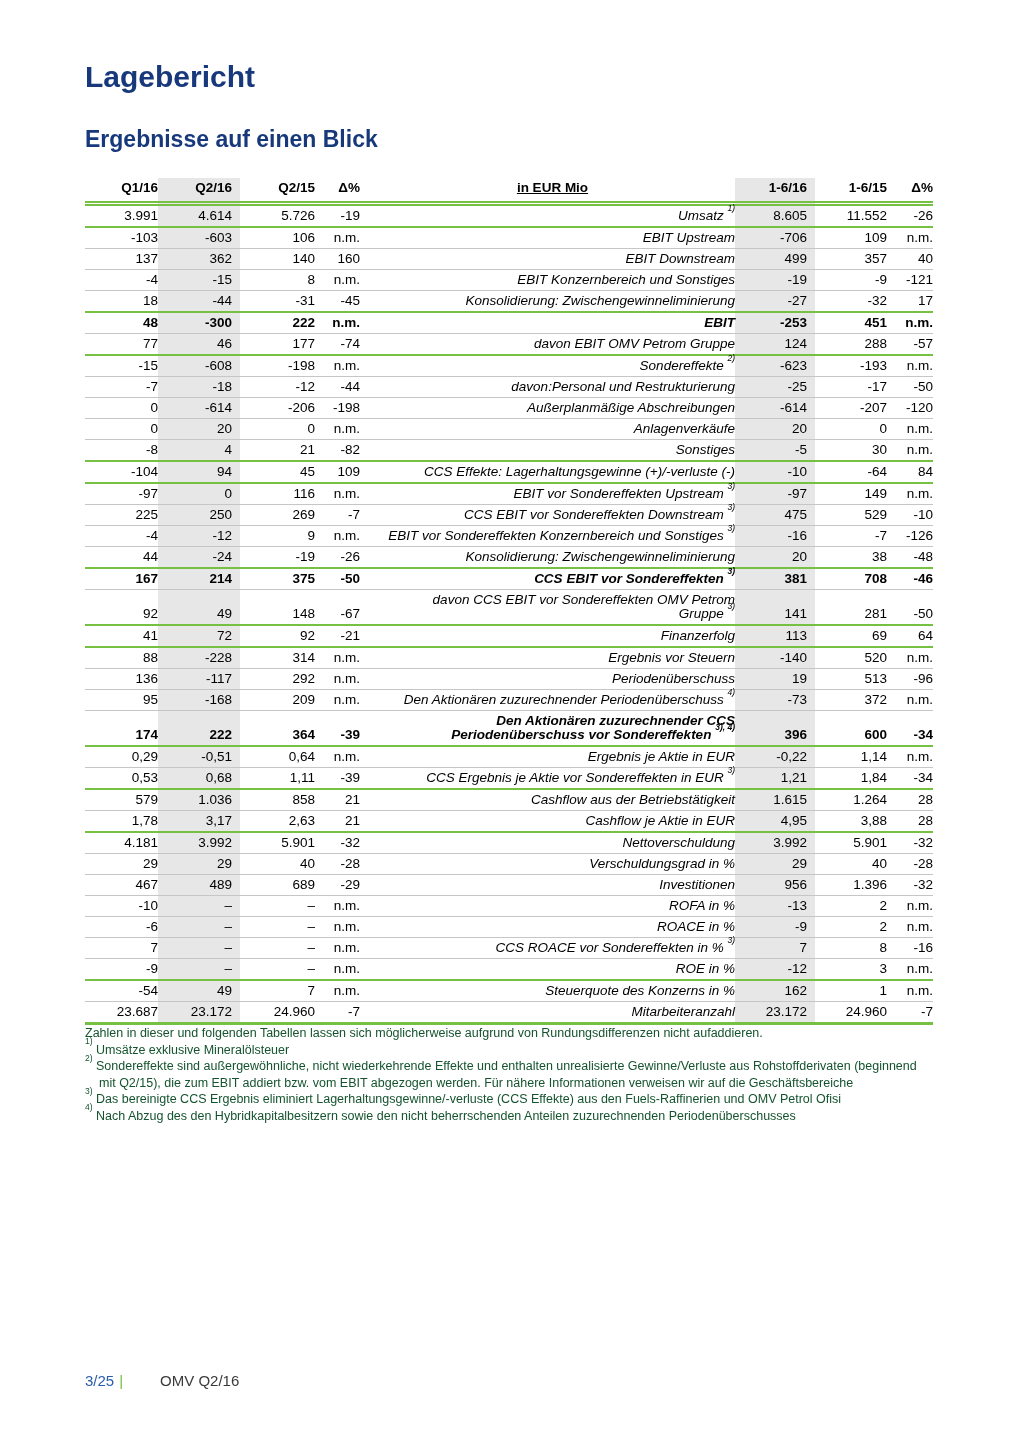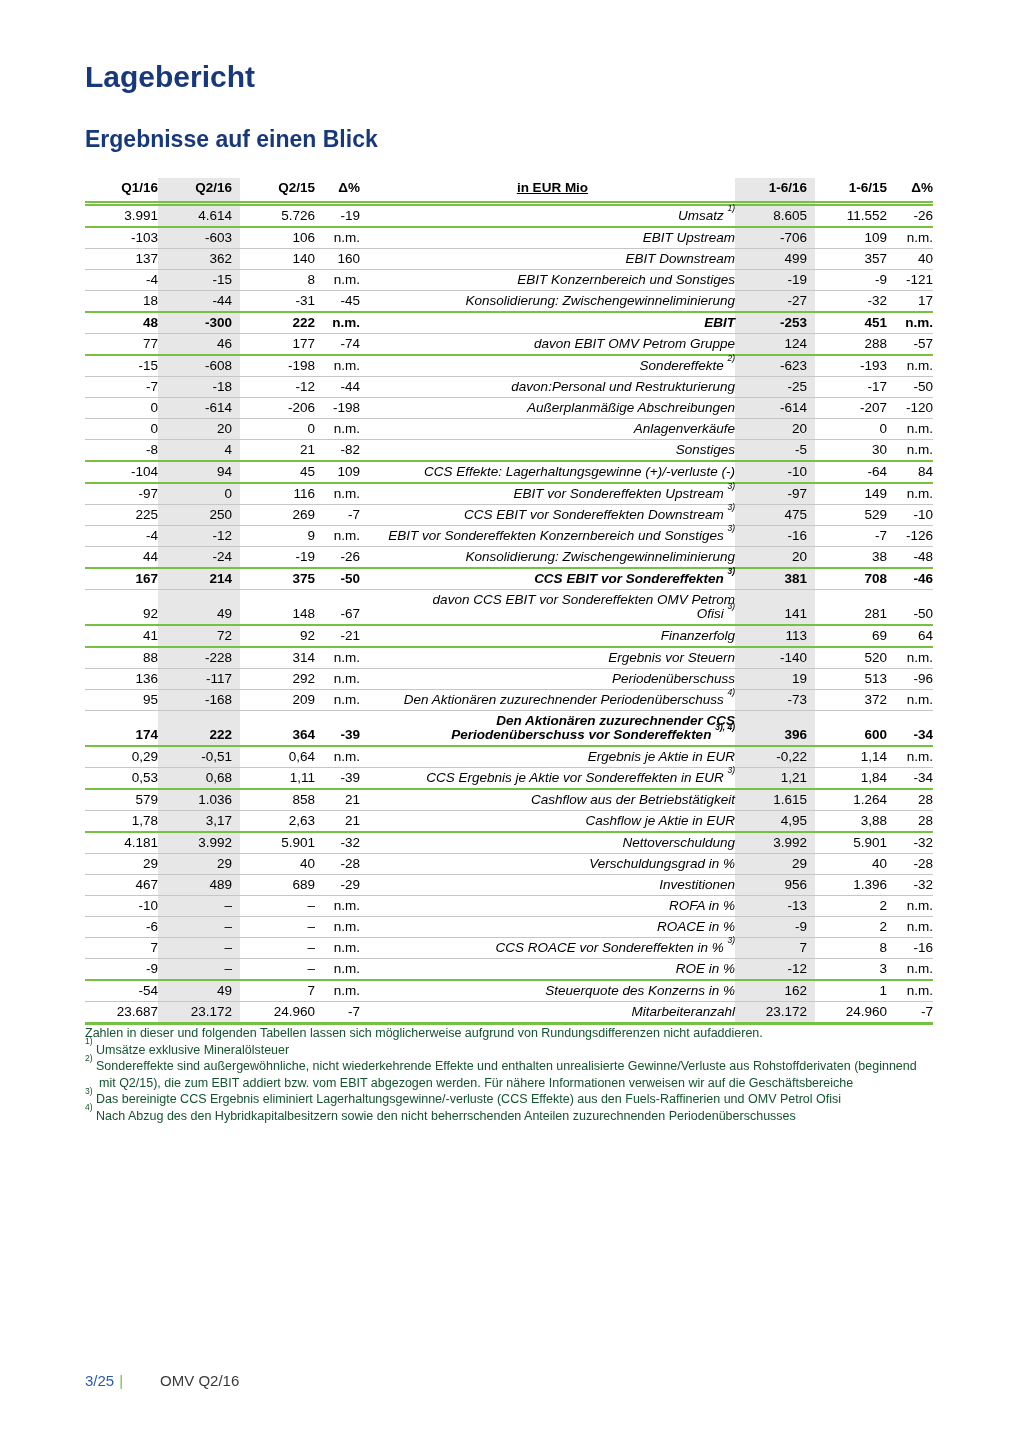--- a/index.html
+++ b/index.html
@@ -250,21 +250,21 @@
             <td class="label indent-0"><span>CCS EBIT vor Sondereffekten</span> <sup>3)</sup></td>
             <td class="num shade pad-r">381</td>
             <td class="num">708</td>
             <td class="num">-46</td>
           </tr>
           <tr class="sep-green">
             <td class="num">92</td>
             <td class="num shade pad-r">49</td>
             <td class="num">148</td>
             <td class="num">-67</td>
-            <td class="label indent-1"><span>davon CCS EBIT vor Sondereffekten OMV Petrom</span><br><span>Ofisi</span> <sup>3)</sup></td>
+            <td class="label indent-1"><span>davon CCS EBIT vor Sondereffekten OMV Petrom</span><br><span>Gruppe</span> <sup>3)</sup></td>
             <td class="num shade pad-r">141</td>
             <td class="num">281</td>
             <td class="num">-50</td>
           </tr>
           <tr class="sep-green">
             <td class="num">41</td>
             <td class="num shade pad-r">72</td>
             <td class="num">92</td>
             <td class="num">-21</td>
             <td class="label indent-0"><span>Finanzerfolg</span></td>

